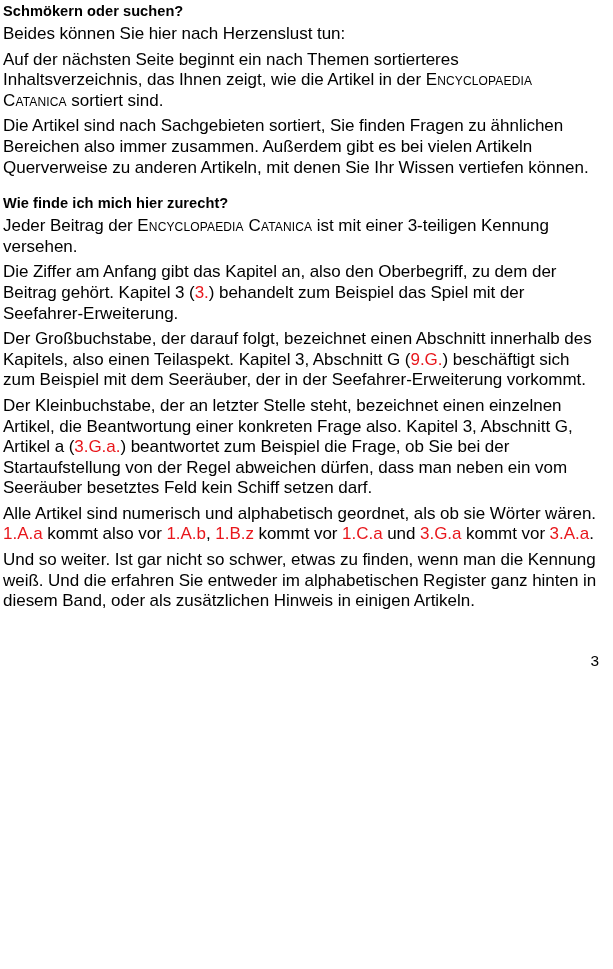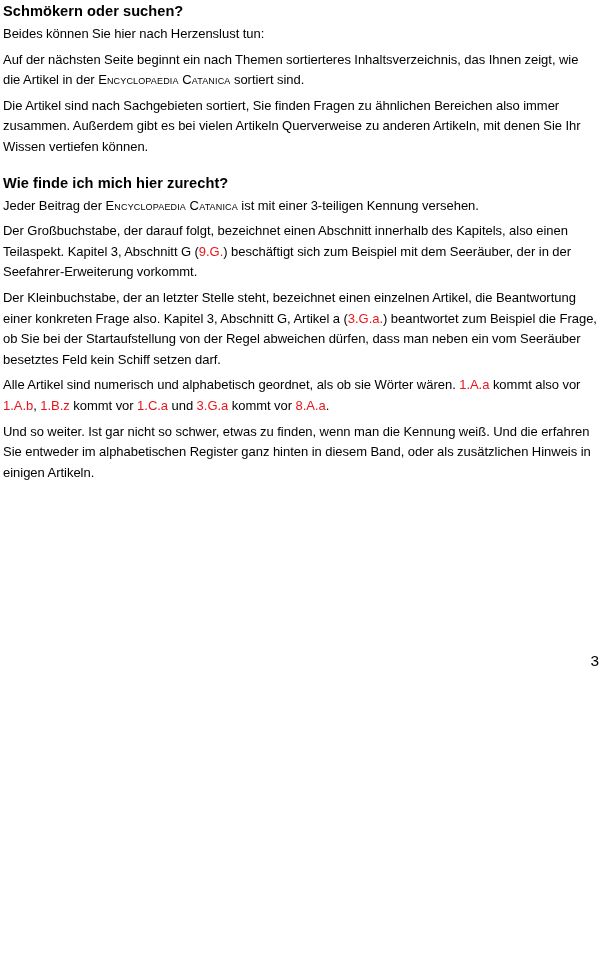--- a/index.html
+++ b/index.html
@@ -35,21 +35,21 @@
     font-weight: bold;
     line-height: 19px;
     margin: 0 0 3px 0;
     letter-spacing: 0.05px;
   }
   h2.heading.second {
     margin-top: 16px;
     margin-bottom: 3px;
   }
   p.para {
-    font-size: 13px;
+    font-size: 17px;
     line-height: 20.6px;
     margin: 0 0 5px 0;
     text-align: left;
     letter-spacing: -0.02px;
     word-spacing: -0.15px;
   }
   p.para:last-child {
     margin-bottom: 0;
   }
   .sc {
@@ -76,21 +76,22 @@
 
     <h2 class="heading">Schmökern oder suchen?</h2>
 
     <p class="para">Beides können Sie hier nach Herzenslust tun:</p>
     <p class="para">Auf der nächsten Seite beginnt ein nach Themen sortierteres Inhaltsverzeichnis, das Ihnen zeigt, wie die Artikel in der <span class="sc">Encyclopaedia Catanica</span> sortiert sind.</p>
     <p class="para">Die Artikel sind nach Sachgebieten sortiert, Sie finden Fragen zu ähnlichen Bereichen also immer zusammen. Außerdem gibt es bei vielen Artikeln Querverweise zu anderen Artikeln, mit denen Sie Ihr Wissen vertiefen können.</p>
 
     <h2 class="heading second">Wie finde ich mich hier zurecht?</h2>
 
     <p class="para">Jeder Beitrag der <span class="sc">Encyclopaedia Catanica</span> ist mit einer 3-teiligen Kennung versehen.</p>
+    <p class="para">Die Ziffer am Anfang gibt das Kapitel an, also den Oberbegriff, zu dem der Beitrag gehört. Kapitel 3 (<span class="red">3.</span>) behandelt zum Beispiel das Spiel mit der Seefahrer-Erweiterung.</p>
     <p class="para">Der Großbuchstabe, der darauf folgt, bezeichnet einen Abschnitt innerhalb des Kapitels, also einen Teilaspekt. Kapitel 3, Abschnitt G (<span class="red">9.G.</span>) beschäftigt sich zum Beispiel mit dem Seeräuber, der in der Seefahrer-Erweiterung vorkommt.</p>
     <p class="para">Der Kleinbuchstabe, der an letzter Stelle steht, bezeichnet einen einzelnen Artikel, die Beantwortung einer konkreten Frage also. Kapitel 3, Abschnitt G, Artikel a (<span class="red">3.G.a.</span>) beantwortet zum Beispiel die Frage, ob Sie bei der Startaufstellung von der Regel abweichen dürfen, dass man neben ein vom Seeräuber besetztes Feld kein Schiff setzen darf.</p>
-    <p class="para">Alle Artikel sind numerisch und alphabetisch geordnet, als ob sie Wörter wären. <span class="red">1.A.a</span> kommt also vor <span class="red">1.A.b</span>, <span class="red">1.B.z</span> kommt vor <span class="red">1.C.a</span> und <span class="red">3.G.a</span> kommt vor <span class="red">8.A.a</span>.</p>
+    <p class="para">Alle Artikel sind numerisch und alphabetisch geordnet, als ob sie Wörter wären. <span class="red">1.A.a</span> kommt also vor <span class="red">1.A.b</span>, <span class="red">1.B.z</span> kommt vor <span class="red">1.C.a</span> und <span class="red">3.G.a</span> kommt vor <span class="red">3.A.a</span>.</p>
     <p class="para">Und so weiter. Ist gar nicht so schwer, etwas zu finden, wenn man die Kennung weiß. Und die erfahren Sie entweder im alphabetischen Register ganz hinten in diesem Band, oder als zusätzlichen Hinweis in einigen Artikeln.</p>
 
   </div>
 
   <div class="pageno">3</div>
 </div>
 
 </body></html>

